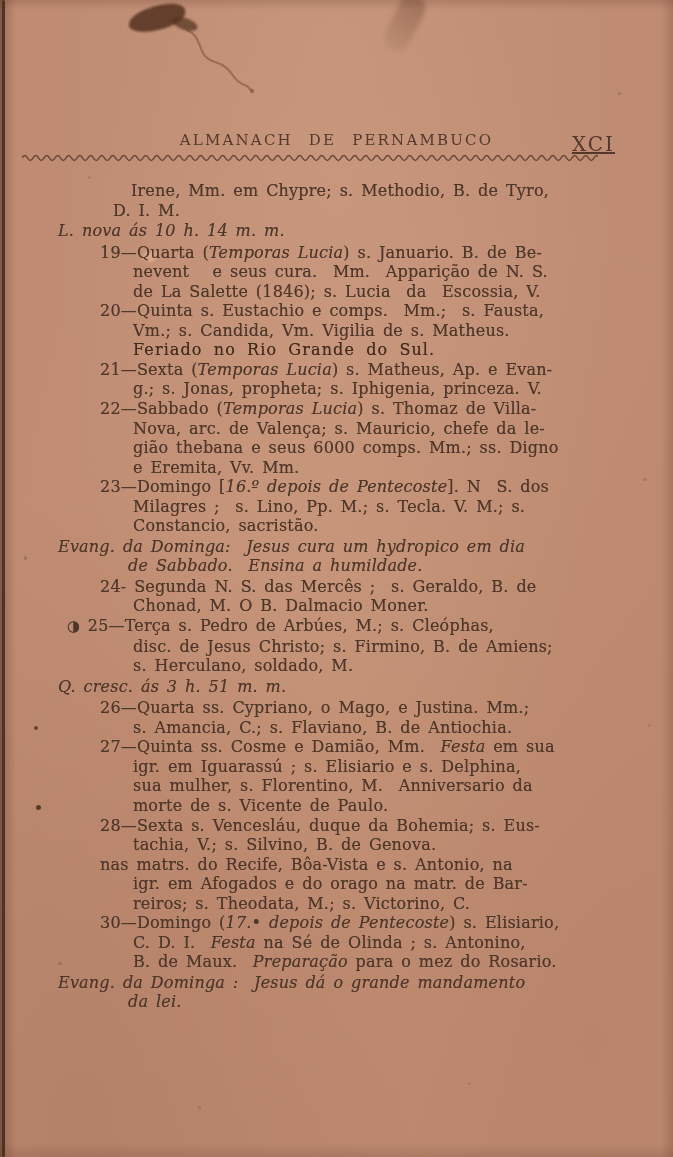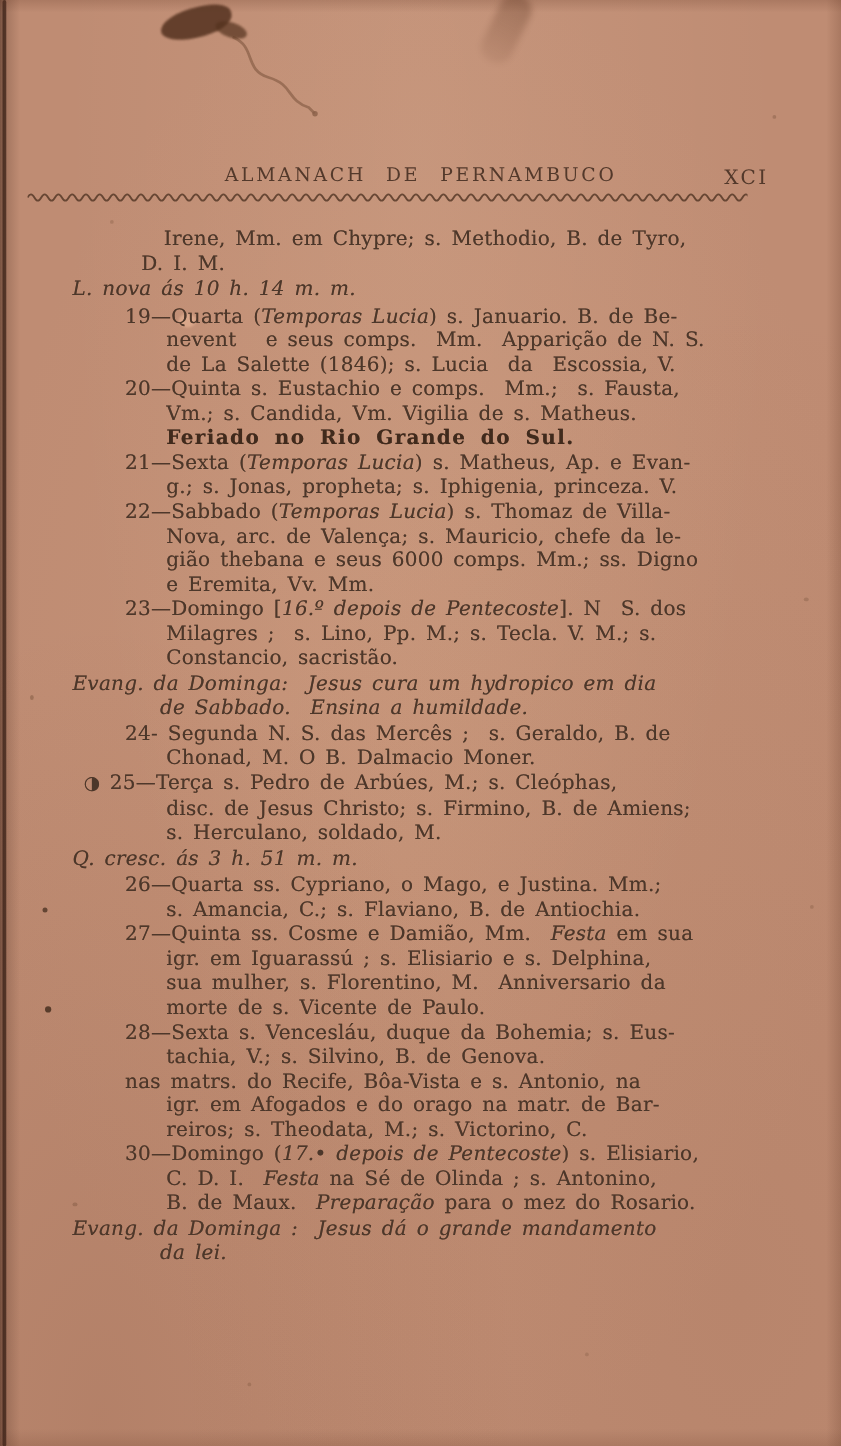--- a/index.html
+++ b/index.html
@@ -39,42 +39,42 @@
     transform:rotate(26deg);filter:blur(2.5px);border-radius:12px;opacity:.6;}
   .paper-spot{left:143px;top:251px;width:14px;height:11px;background:#dca98c;border-radius:50%;filter:blur(1px);opacity:.95;}
   .margin-dot-a{left:34px;top:726px;width:4px;height:4px;background:#4e3524;border-radius:50%;opacity:.8;}
   .margin-dot-b{left:36px;top:805px;width:5px;height:5px;background:#472f20;border-radius:50%;opacity:.85;}
   .speck{background:#54351f;border-radius:50%;}
 
   
   .page-header{position:absolute;left:0;top:131px;width:100%;height:22px;color:#53392b;}
   .running-title{position:absolute;left:0;right:0;text-align:center;
     font-size:15px;letter-spacing:2.2px;word-spacing:9px;}
-  .page-number{position:absolute;right:58px;top:1px;font-size:16px;letter-spacing:2px;}
+  .page-number{position:absolute;right:58px;top:1px;font-size:20px;letter-spacing:2px;text-decoration:underline;}
   .wavy-rule{position:absolute;left:22px;top:152px;}
 
   
   .page-text{position:absolute;left:30px;top:181px;width:625px;color:#4c372a;
     font-size:16px;line-height:19.55px;letter-spacing:.2px;word-spacing:2.5px;
     text-shadow:0 0 .5px rgba(70,42,28,.55);margin-left:28px;}
   .ln{white-space:pre;}
   .p-entry{padding-left:42px;}
   .p-entry .ln{padding-left:33px;}
   .p-entry .ln:first-child{padding-left:0;}
   .p-moon{padding-left:42px;}
   .p-moon .ln{padding-left:33px;}
   .p-moon .ln:first-child{padding-left:0;margin-left:-33px;}
   .p-cont .ln{padding-left:55px;}
   .p-cont .ln:first-child{padding-left:73px;}
   .p-lunar{font-style:italic;margin:1px 0 2px 0;}
   .p-evang{font-style:italic;margin:1px 0;}
   .p-evang .ln{padding-left:70px;}
   .p-evang .ln:first-child{padding-left:0;}
   .seg-i{font-style:italic;}
-  .seg-b{font-weight:bold;letter-spacing:1.1px;word-spacing:5px;color:#402a1c;}
+  .seg-b{font-weight:normal;letter-spacing:1.1px;word-spacing:5px;color:#402a1c;}
   .seg-moon{font-style:normal;font-size:15px;color:#4c372a;}
 </style>
 </head>
 <body>
 
 <div class="paper">
 
   <div class="edge-left"></div>
   <div class="edge-left-line"></div>
   <div class="edge-right"></div>
@@ -111,21 +111,21 @@
   <div class="page-text">
       <div class="par p-cont p-cont">
         <div class="ln"><span>Irene, Mm. em Chypre; s. Methodio, B. de Tyro,</span></div>
         <div class="ln"><span>D. I. M.</span></div>
       </div>
       <div class="par p-lunar p-lunar">
         <div class="ln"><span>L. nova ás 10 h. 14 m. m.</span></div>
       </div>
       <div class="par p-entry">
         <div class="ln"><span>19—Quarta (</span><span class="seg-i">Temporas Lucia</span><span>) s. Januario. B. de Be-</span></div>
-        <div class="ln"><span>nevent   e seus comps.  Mm.  Apparição de N. S.</span></div>
+        <div class="ln"><span>nevent   e seus cura.  Mm.  Apparição de N. S.</span></div>
         <div class="ln"><span>de La Salette (1846); s. Lucia  da  Escossia, V.</span></div>
       </div>
       <div class="par p-entry">
         <div class="ln"><span>20—Quinta s. Eustachio e comps.  Mm.;  s. Fausta,</span></div>
         <div class="ln"><span>Vm.; s. Candida, Vm. Vigilia de s. Matheus.</span></div>
         <div class="ln"><span class="seg-b">Feriado no Rio Grande do Sul.</span></div>
       </div>
       <div class="par p-entry">
         <div class="ln"><span>21—Sexta (</span><span class="seg-i">Temporas Lucia</span><span>) s. Matheus, Ap. e Evan-</span></div>
         <div class="ln"><span>g.; s. Jonas, propheta; s. Iphigenia, princeza. V.</span></div>

